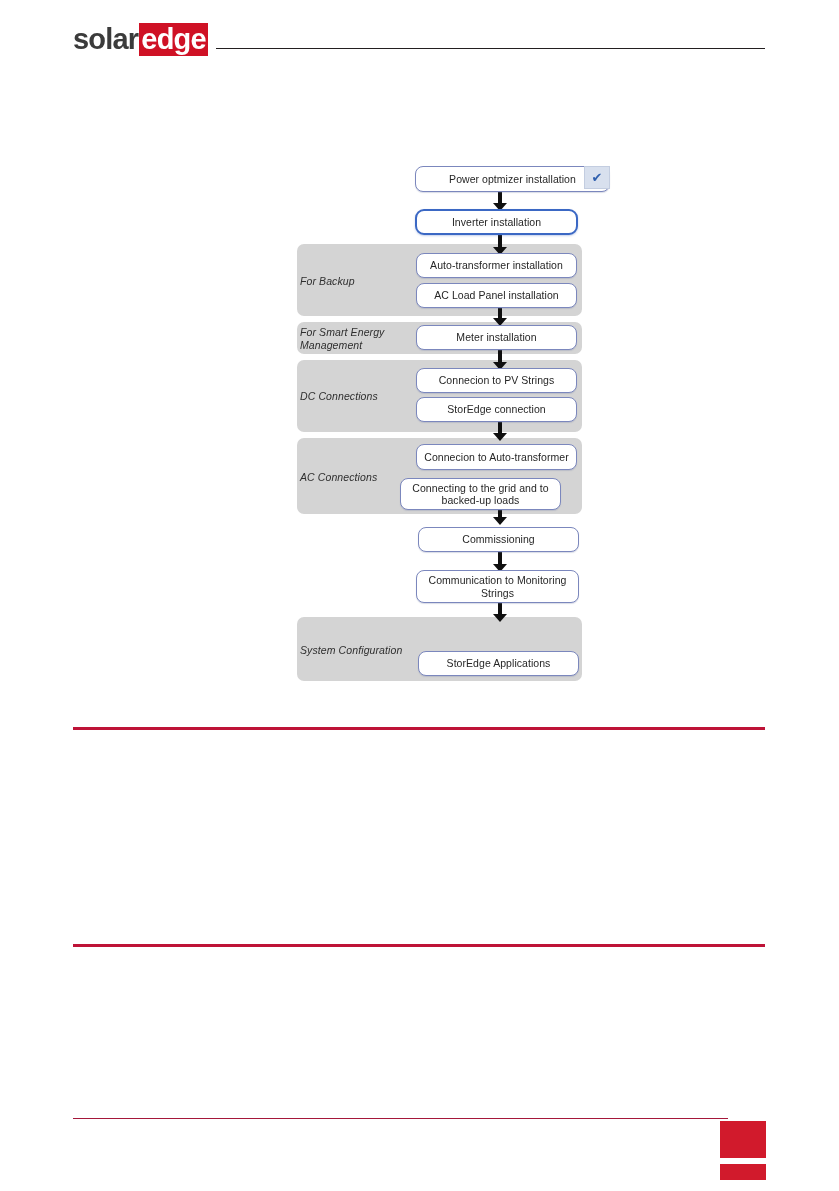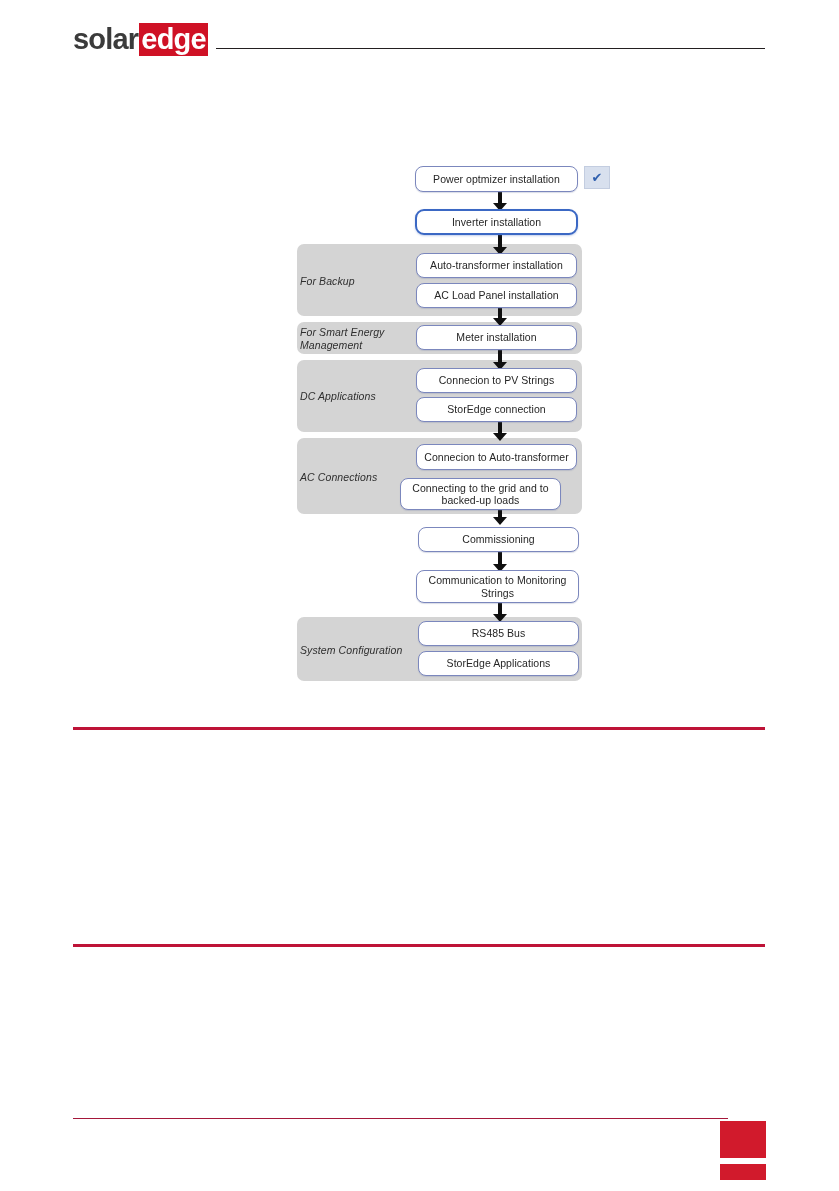--- a/index.html
+++ b/index.html
@@ -173,21 +173,21 @@
   <div class="flow">
 
     <div class="group-band" style="left:297px; top:244px; width:285px; height:72px;"></div>
     <div class="group-band" style="left:297px; top:322px; width:285px; height:32px;"></div>
     <div class="group-band" style="left:297px; top:360px; width:285px; height:72px;"></div>
     <div class="group-band" style="left:297px; top:438px; width:285px; height:76px;"></div>
     <div class="group-band" style="left:297px; top:617px; width:285px; height:64px;"></div>
 
     <div class="group-label" style="left:300px; top:275px; width:115px;">For Backup</div>
     <div class="group-label" style="left:300px; top:326px; width:112px;">For Smart Energy Management</div>
-    <div class="group-label" style="left:300px; top:390px; width:115px;">DC Applications</div>
+    <div class="group-label" style="left:300px; top:390px; width:115px;">DC Connections</div>
     <div class="group-label" style="left:300px; top:471px; width:115px;">AC Connections</div>
     <div class="group-label" style="left:300px; top:644px; width:125px;">System Configuration</div>
 
     <div class="arrow" style="left:493px; top:191px; height:20px;">
       <div class="shaft" style="height:13px;"></div>
       <div class="head" style="top:12px;"></div>
     </div>
     <div class="arrow" style="left:493px; top:235px; height:20px;">
       <div class="shaft" style="height:13px;"></div>
       <div class="head" style="top:12px;"></div>
@@ -210,42 +210,41 @@
     </div>
     <div class="arrow" style="left:493px; top:552px; height:20px;">
       <div class="shaft" style="height:13px;"></div>
       <div class="head" style="top:12px;"></div>
     </div>
     <div class="arrow" style="left:493px; top:602px; height:20px;">
       <div class="shaft" style="height:13px;"></div>
       <div class="head" style="top:12px;"></div>
     </div>
 
-    <div class="node" style="left:415px; top:166px; width:163px; height:26px;">Power optmizer installation</div>
+    <div class="node" style="left:415px; top:166px; width:195px; height:26px;">Power optmizer installation</div>
 
     <div class="check-box" style="left:584px; top:166px; width:26px; height:23px;">✔</div>
 
     <div class="node active" style="left:415px; top:209px; width:163px; height:26px;">Inverter installation</div>
 
     <div class="node" style="left:416px; top:253px; width:161px; height:25px;">Auto-transformer installation</div>
     <div class="node" style="left:416px; top:283px; width:161px; height:25px;">AC Load Panel installation</div>
 
     <div class="node" style="left:416px; top:368px; width:161px; height:25px;">Connecion to PV Strings</div>
 
     <div class="node" style="left:416px; top:325px; width:161px; height:25px;">Meter installation</div>
     <div class="node" style="left:416px; top:397px; width:161px; height:25px;">StorEdge connection</div>
 
     <div class="node" style="left:416px; top:444px; width:161px; height:26px;">Connecion to Auto-transformer</div>
     <div class="node" style="left:400px; top:478px; width:161px; height:32px;">Connecting to the grid and to backed-up loads</div>
 
     <div class="node" style="left:418px; top:527px; width:161px; height:25px;">Commissioning</div>
 
     <div class="node" style="left:416px; top:570px; width:163px; height:33px;">Communication to Monitoring Strings</div>
 
-    <div class="node" style="left:418px; top:621px; width:161px; height:25px;">RS485 Bus</div>
     <div class="node" style="left:418px; top:651px; width:161px; height:25px;">StorEdge Applications</div>
 
   </div>
 
   <div class="rule-thick" style="top:727px;"></div>
   <div class="rule-thick" style="top:944px;"></div>
   <div class="rule-thin" style="top:1118px;"></div>
 
   <div class="footer-square"></div>
   <div class="footer-bar"></div>

